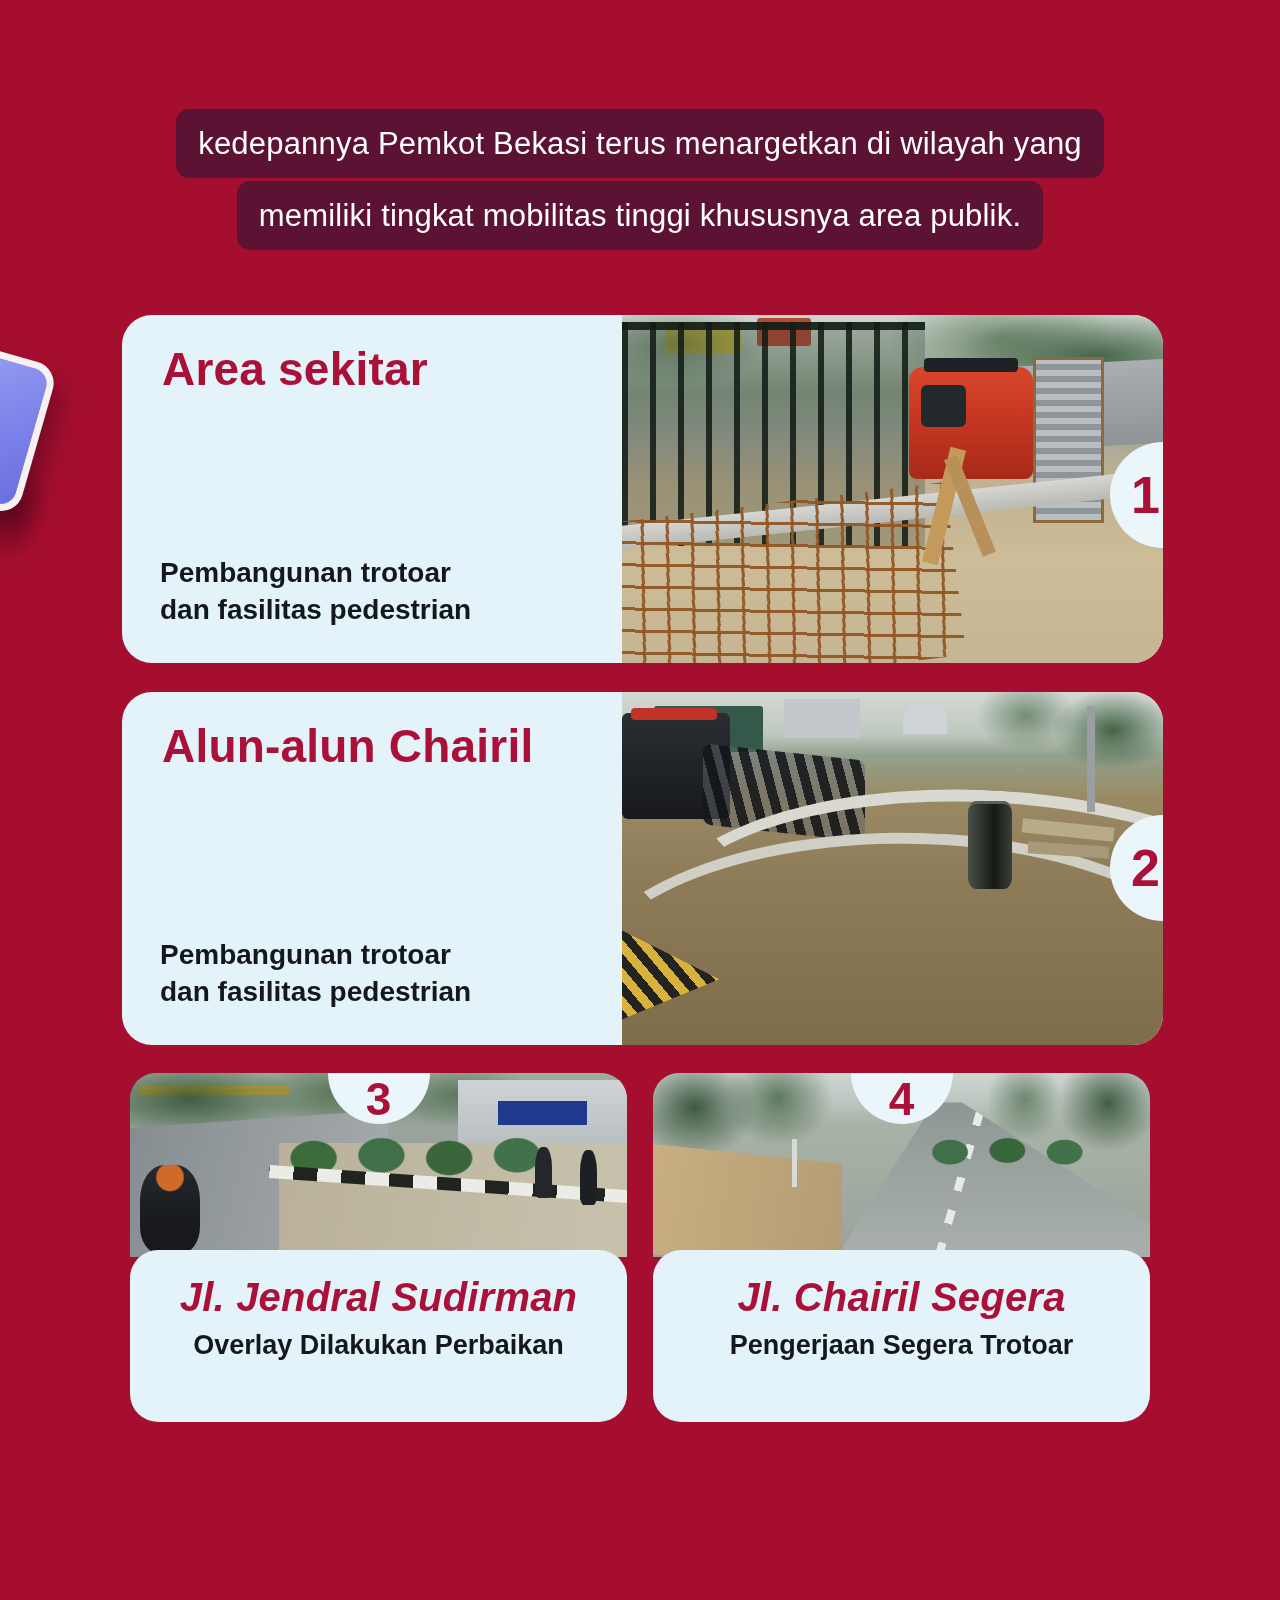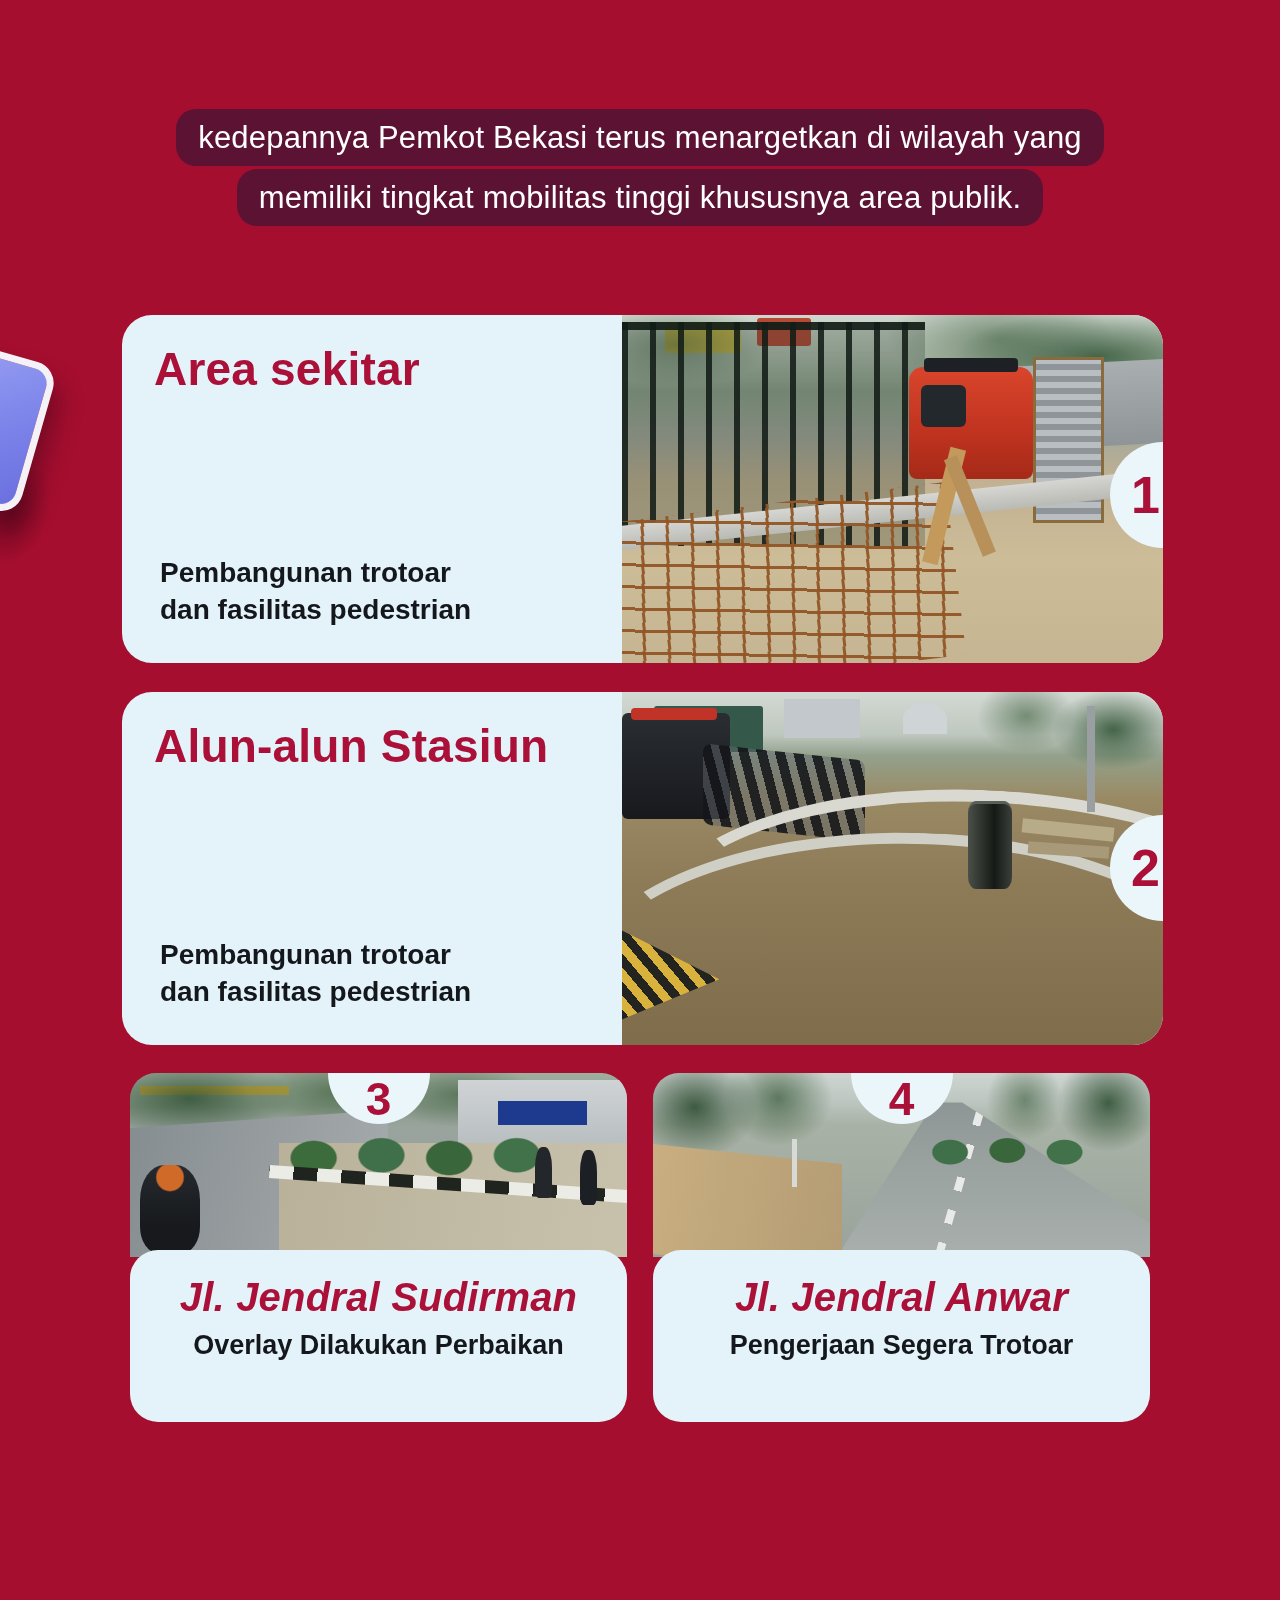--- a/index.html
+++ b/index.html
@@ -10,22 +10,22 @@
   .canvas{
     position:relative;width:1280px;height:1600px;margin:0 auto;
     background:var(--bg);overflow:hidden;
     font-family:"Liberation Sans",sans-serif;
   }
   
   .header{position:absolute;top:106px;left:0;width:100%;text-align:center;color:var(--paper);}
   .header .line{font-size:31px;font-weight:500;letter-spacing:.2px;line-height:1.2;}
   .header .plain{margin-bottom:16px;}
   .header .boxed{
-    display:inline-block;background:var(--highlight);border-radius:20px;
-    padding:10px 22px;margin-top:3px;
+    display:inline-block;background:var(--highlight);border-radius:13px;
+    padding:16px 22px;margin-top:3px;
   }
   
   .phone-frag{
     position:absolute;left:-84px;top:348px;width:110px;height:140px;
     background:linear-gradient(145deg,#9aa3f4 0%,#7d84ea 55%,#6a6fdf 100%);
     border:7px solid #f4f2f7;border-radius:22px;transform:rotate(16deg);
     box-shadow:10px 16px 24px rgba(55,4,22,.45);
   }
   .phone-shadow{
     position:absolute;left:-34px;top:468px;width:100px;height:160px;
@@ -33,21 +33,21 @@
     transform:rotate(20deg);
   }
   
   .feature-card{
     position:absolute;left:122px;width:1041px;background:var(--card);
     border-radius:30px;overflow:hidden;
   }
   .fc1{top:315px;height:348px;}
   .fc2{top:692px;height:353px;}
   .fc-title{
-    position:absolute;left:32px;top:28px;width:440px;
+    position:absolute;left:40px;top:28px;width:440px;
     color:var(--accent);font-size:46px;font-weight:800;line-height:1.16;letter-spacing:.2px;
   }
   .fc-desc{
     position:absolute;left:38px;bottom:34px;width:440px;
     color:var(--ink);font-size:28px;font-weight:700;line-height:1.32;
   }
   .fc-photo{position:absolute;left:500px;top:0;right:0;bottom:0;overflow:hidden;}
   .side-badge{
     position:absolute;right:-53px;width:106px;height:106px;border-radius:50%;
     background:var(--badge);display:flex;align-items:center;
@@ -228,21 +228,21 @@
       <div class="shape ph2-bikes"></div>
       <div class="shape ph2-curb1"></div>
       <div class="shape ph2-curb2"></div>
       <div class="shape ph2-barrel"></div>
       <div class="shape ph2-plank1"></div>
       <div class="shape ph2-plank2"></div>
       <div class="shape ph2-tape"></div>
       <div class="shape ph2-pole"></div>
     </div>
     <div class="fc-title">
-      <span>Alun-alun Stasiun</span>
+      <span>Alun-alun Chairil</span>
     </div>
     <div class="fc-desc">
       <span>Pembangunan trotoar</span><br>
       <span>dan fasilitas pedestrian</span>
     </div>
     <div class="side-badge sb2">
       <span>2</span>
     </div>
   </div>
 
@@ -277,19 +277,19 @@
         <div class="shape ph4-dash"></div>
       </div>
       <div class="shape ph4-sidewalk"></div>
       <div class="shape ph4-post"></div>
       <div class="shape ph4-shrubs"></div>
     </div>
     <div class="top-badge">
       <span>4</span>
     </div>
     <div class="sc-body">
-      <div class="sc-title">Jl. Jendral Anwar</div>
+      <div class="sc-title">Jl. Chairil Segera</div>
       <div class="sc-sub">Pengerjaan Segera Trotoar</div>
     </div>
   </div>
 
 
 </div>
 
 </body></html>

